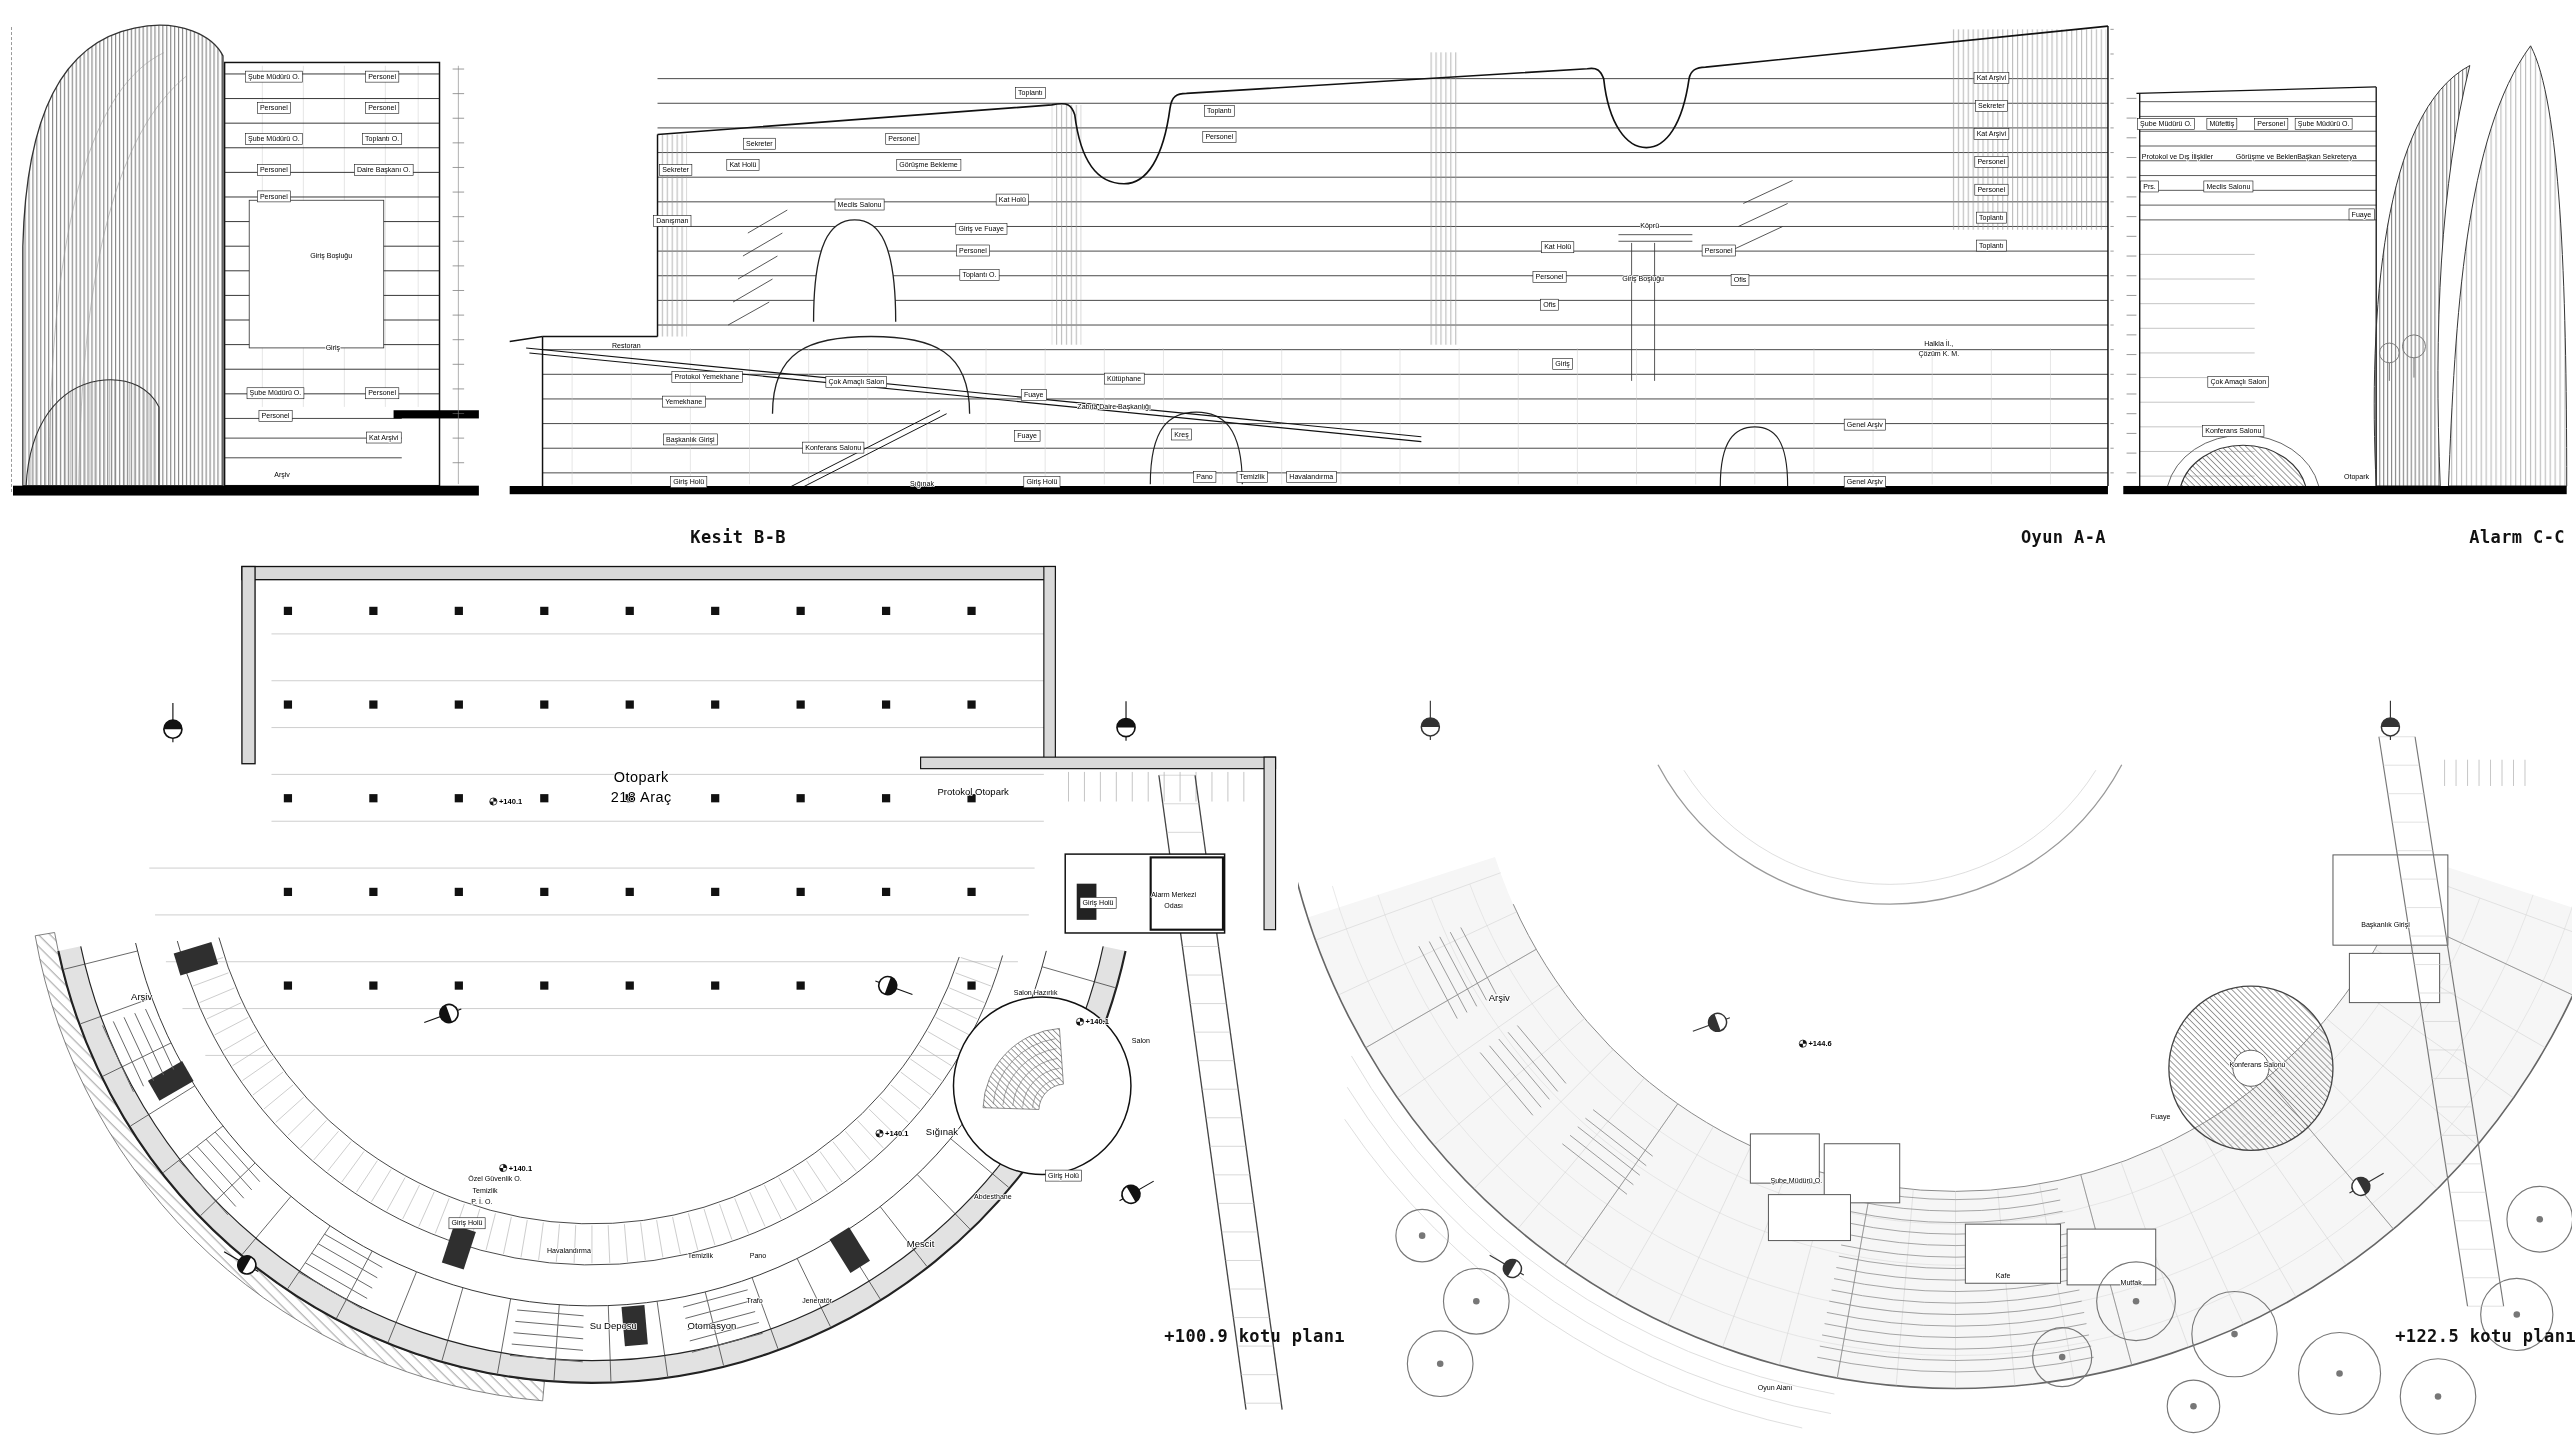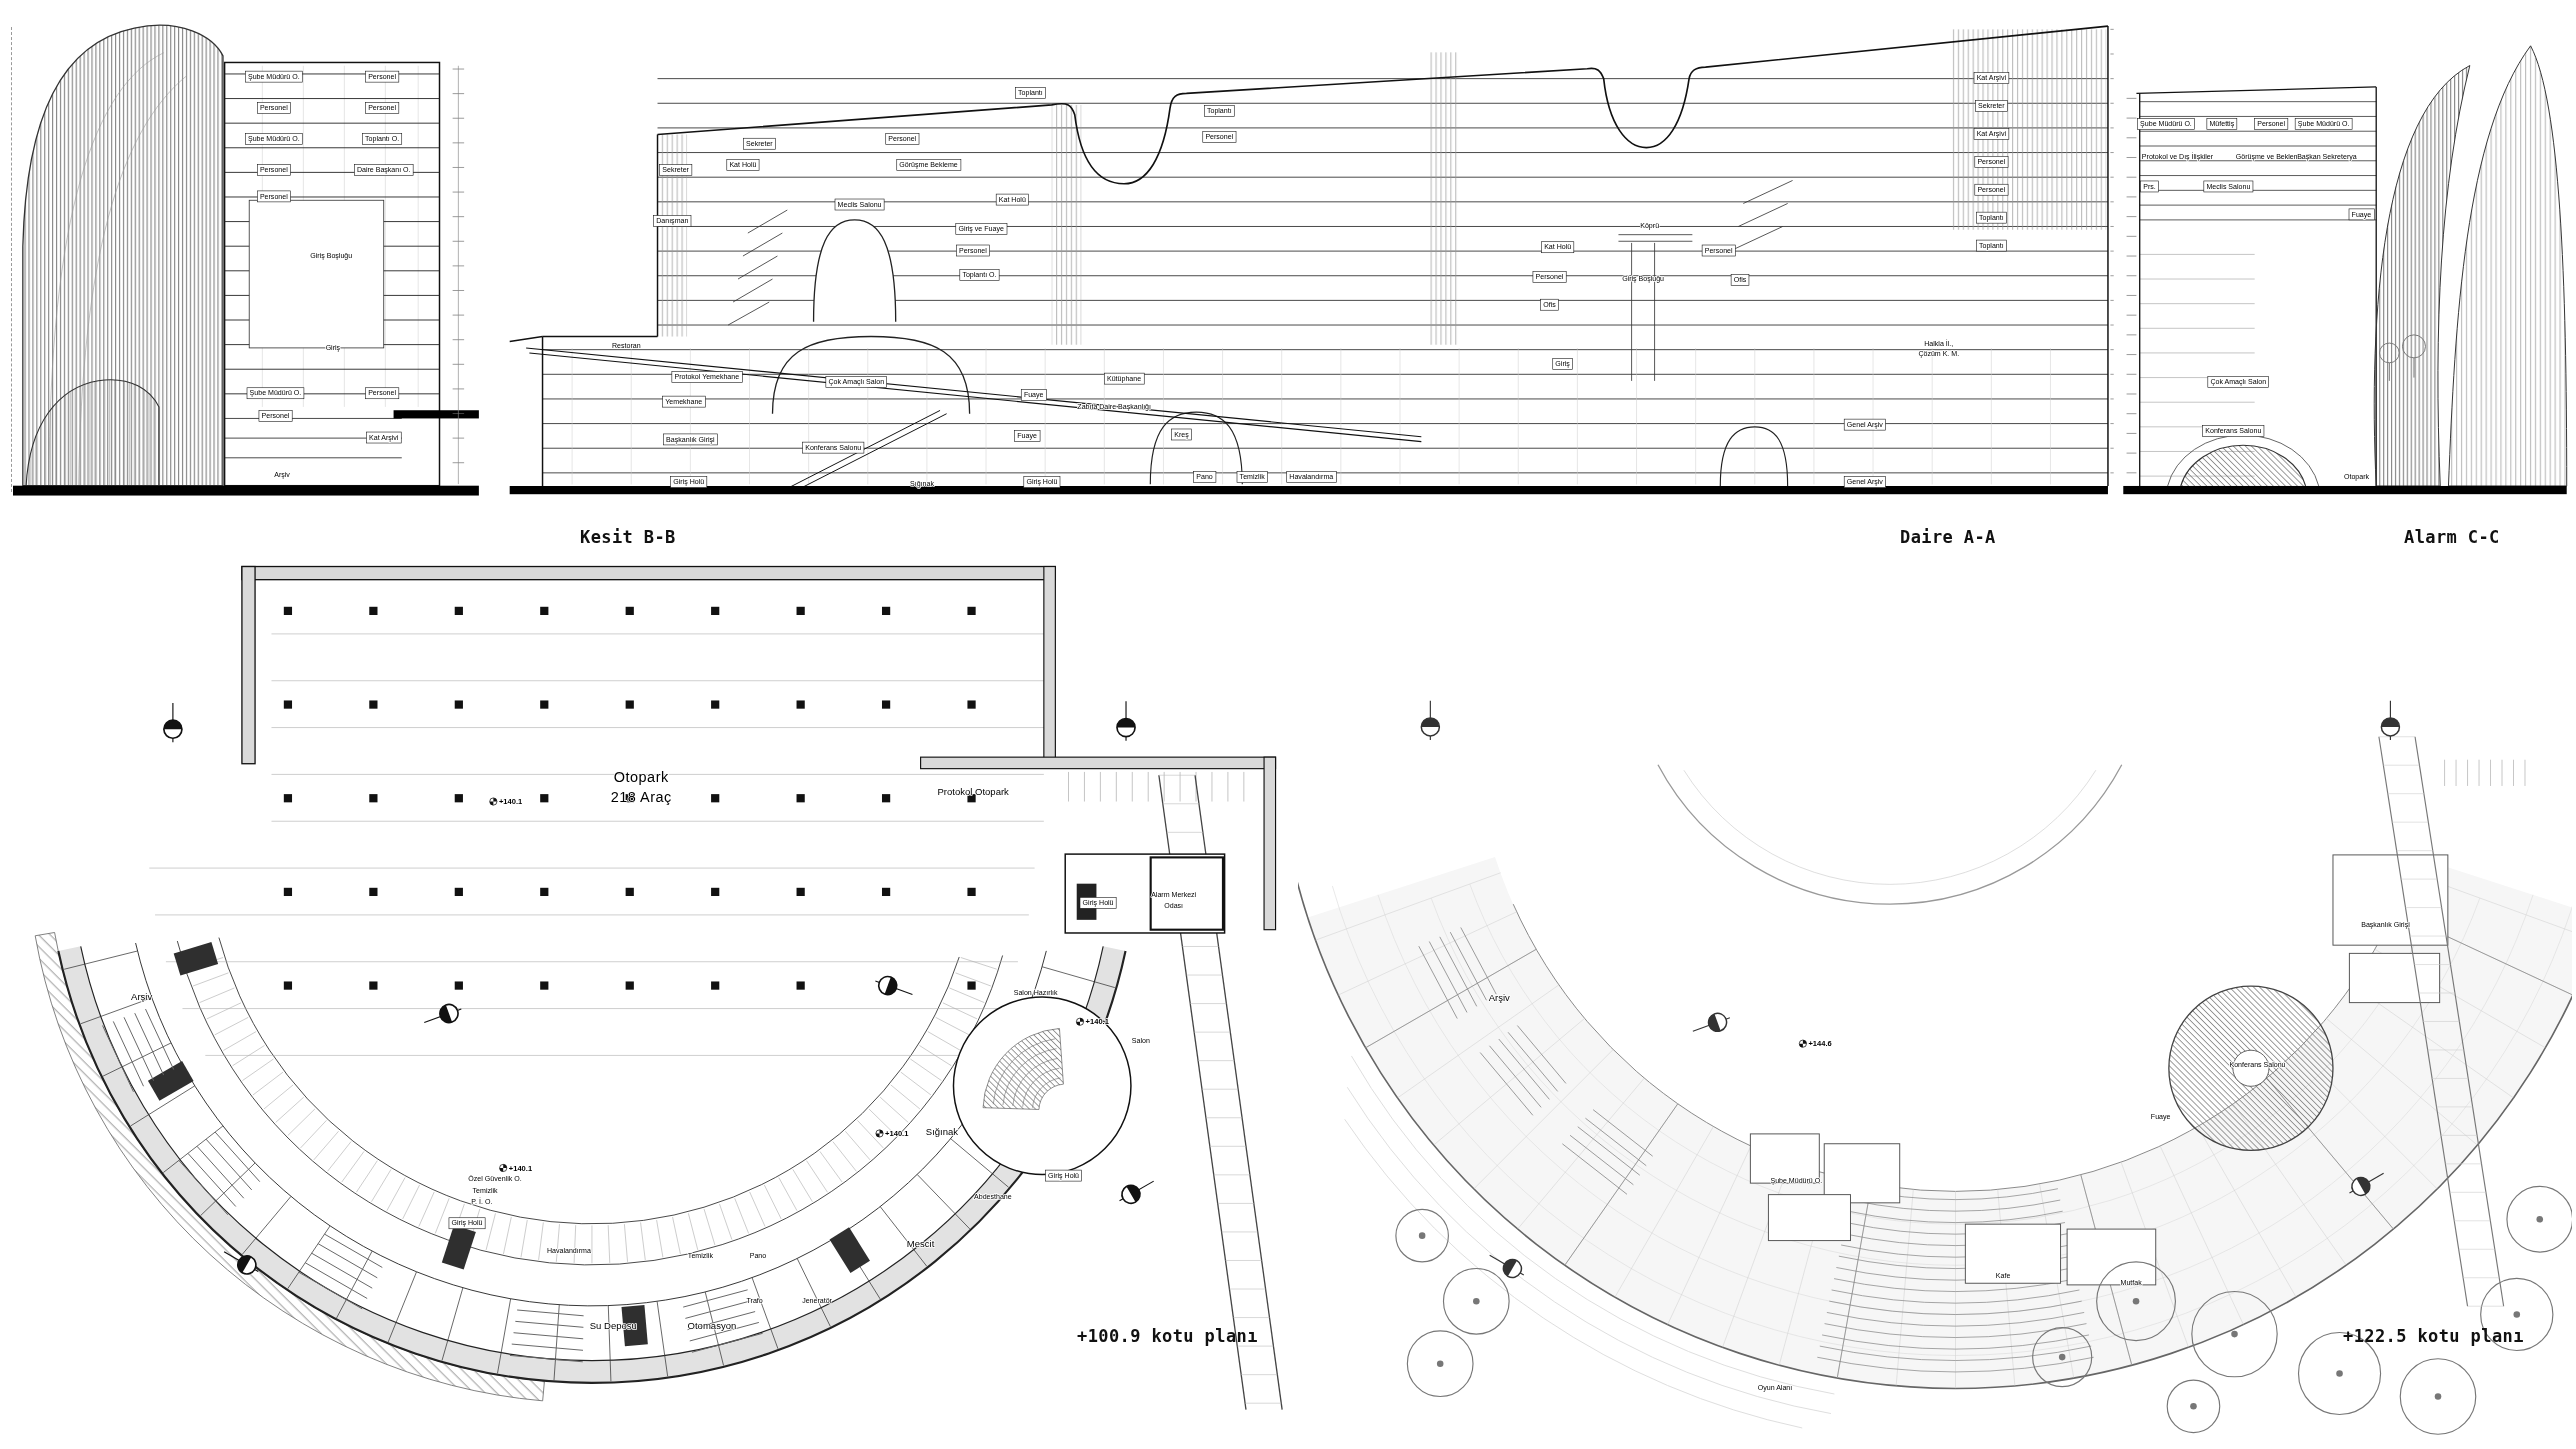--- a/index.html
+++ b/index.html
@@ -1,19 +1,19 @@
 <!DOCTYPE html>
 <html style="font-size:14.3px"><head>
 <meta charset="utf-8">
 <style>
 *{margin:0;padding:0;box-sizing:border-box}
 html,body{width:2576px;height:1449px;background:#fff;font-family:"Liberation Sans",sans-serif}
 .sheet{position:relative;width:2576px;height:1449px;background:#fff;overflow:hidden}
 .sheet>svg{position:absolute}
-.cap{position:absolute;font-family:"DejaVu Sans Mono",monospace;font-size:17px;font-weight:700;color:#111;text-align:left;letter-spacing:0.4px}
+.cap{position:absolute;font-family:"DejaVu Sans Mono",monospace;font-size:17px;font-weight:700;color:#111;text-align:right;letter-spacing:0.4px}
 .dash{position:absolute;border-left:1.8px dashed #9a9a9a}
 text{font-family:"Liberation Sans",sans-serif;fill:#000;text-anchor:middle;paint-order:stroke;stroke:#fff;stroke-width:1;stroke-linejoin:round}
 .t{font-size:4.3px}
 .tm{font-size:5.8px}
 .tb{font-size:8.8px;letter-spacing:.3px}
 .lvl text{font-size:4.6px;text-anchor:start;font-weight:700}
 </style>
 </head>
 <body>
 
@@ -899,19 +899,19 @@
     <text class="t" x="1093" y="720">Şube Müdürü O.</text>
     <g class="lvl" transform="translate(1097,635)">
           <circle r="2.2" fill="#fff" stroke="#111" stroke-width=".45"></circle>
           <path d="M0,-2.2A2.2,2.2 0 0 1 2.2,0L0,0Z M0,2.2A2.2,2.2 0 0 1 -2.2,0L0,0Z" fill="#111"></path>
           <text x="3.4" y="1.6">+144.6</text>
         </g>
   </g>
 </svg>
 
 <div class="cap" style="left:580px;top:527px;width:206px">Kesit B-B</div>
-<div class="cap" style="left:1900px;top:527px;width:206px">Daire A-A</div>
+<div class="cap" style="left:1900px;top:527px;width:206px">Oyun A-A</div>
 <div class="cap" style="left:2404px;top:527px;width:161px">Alarm C-C</div>
 <div class="cap" style="left:1077px;top:1326px;width:268px">+100.9 kotu planı</div>
 <div class="cap" style="left:2343px;top:1326px;width:233px">+122.5 kotu planı</div>
 
 </div>
 
 
 </body></html>

